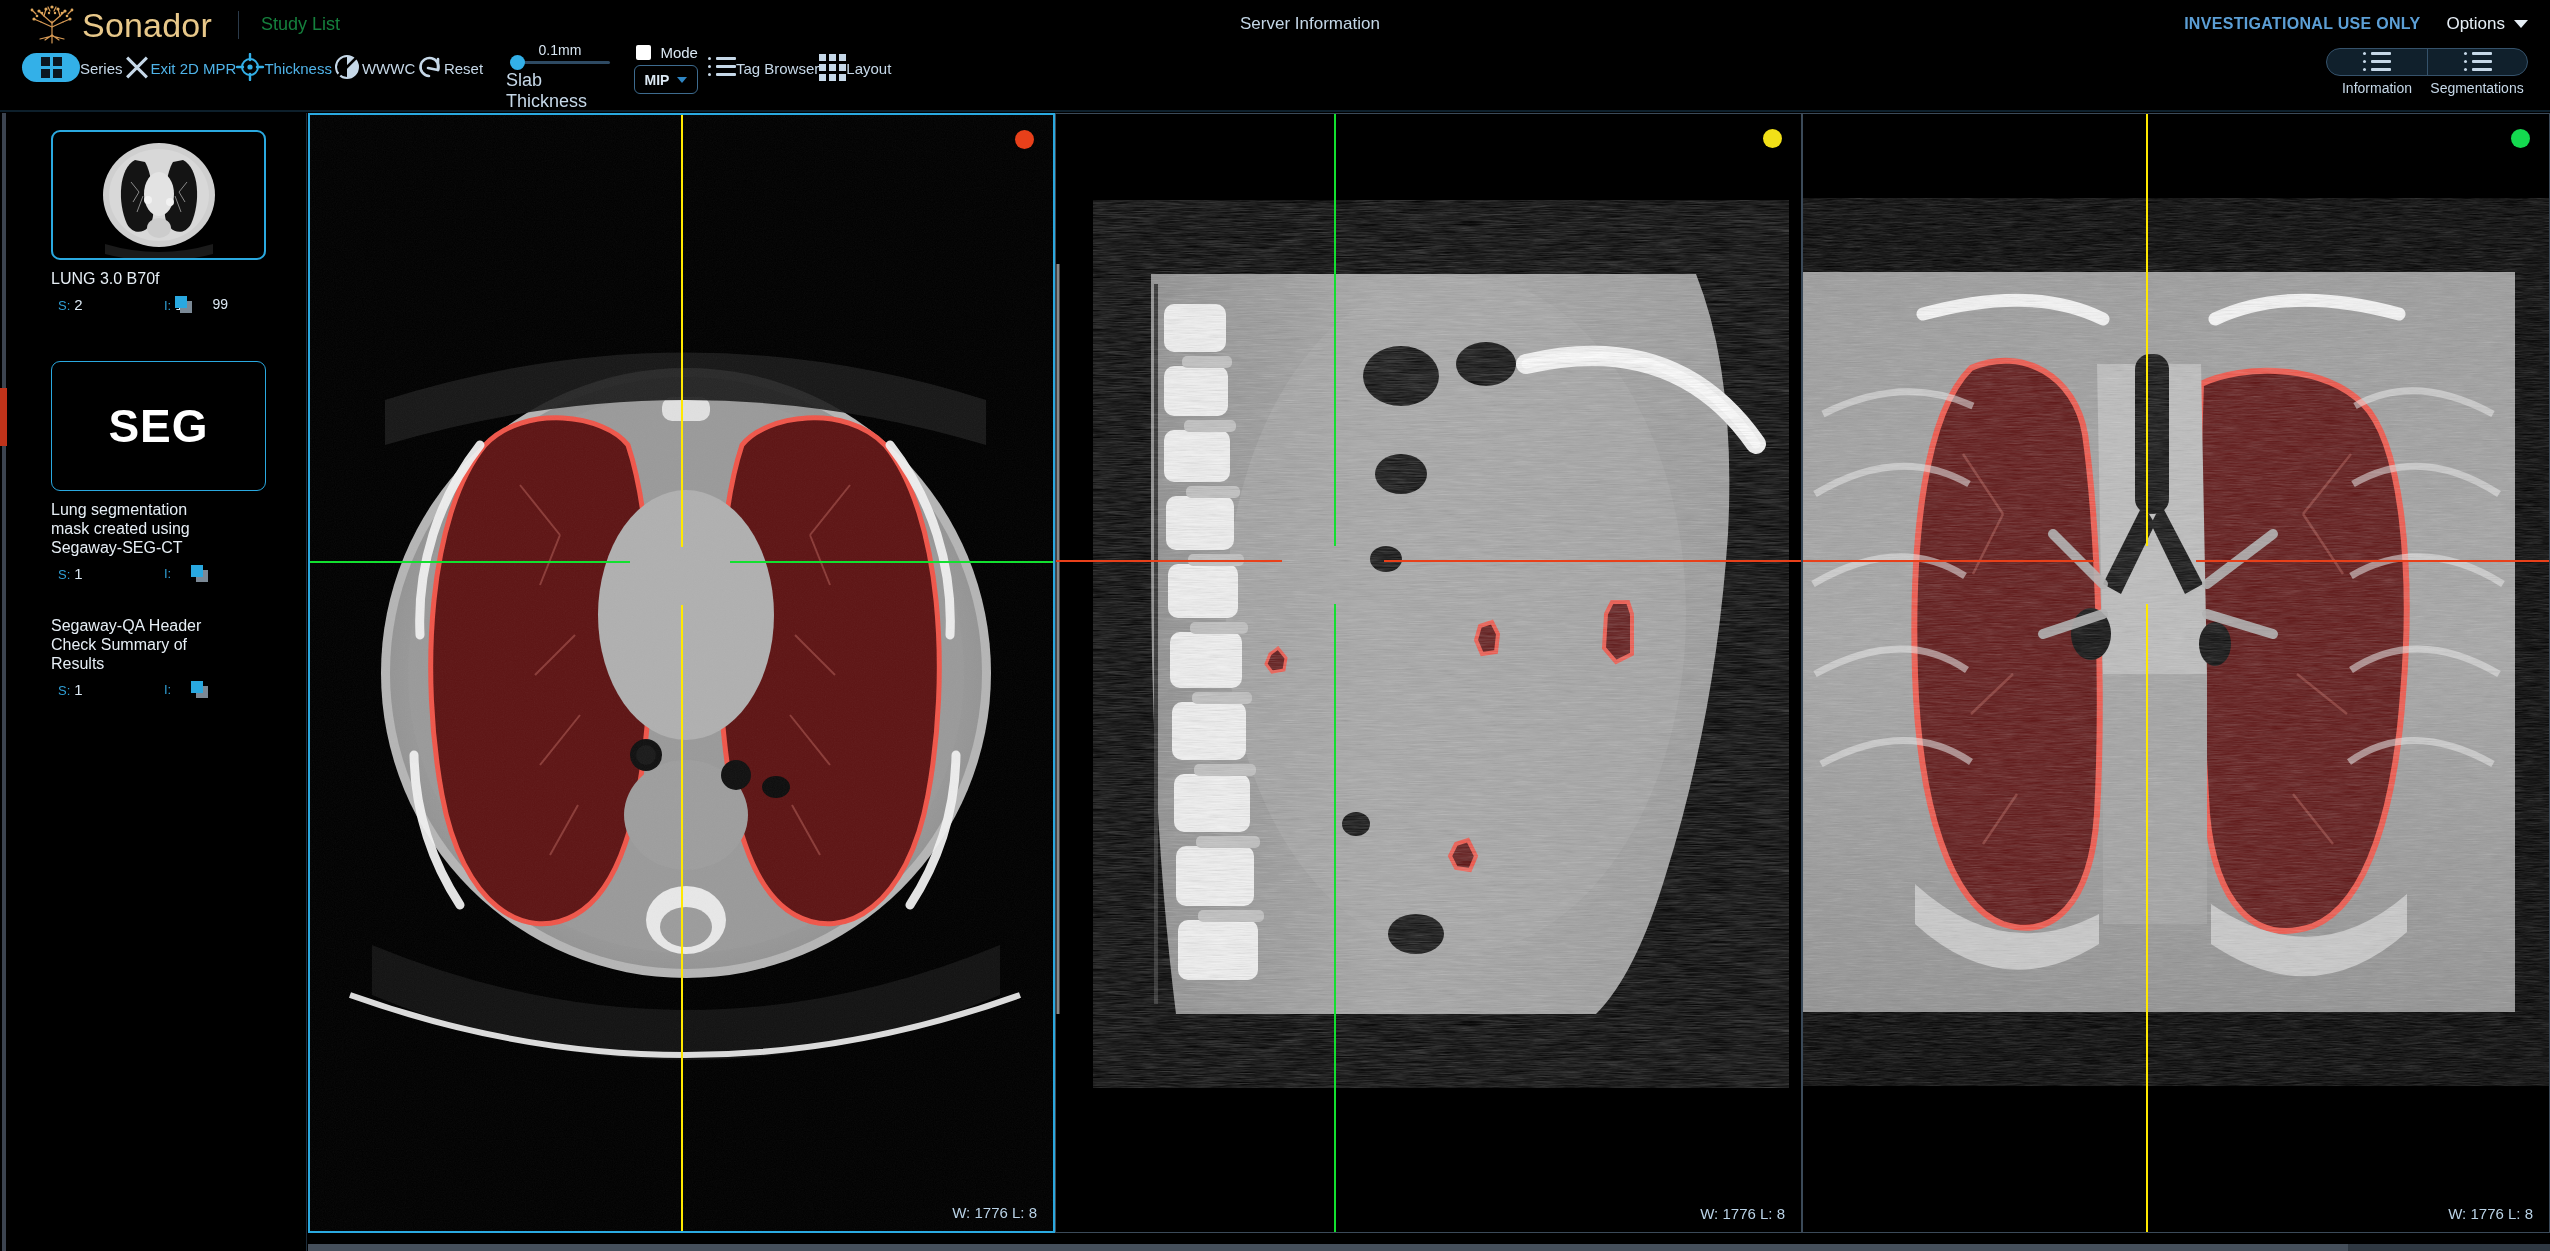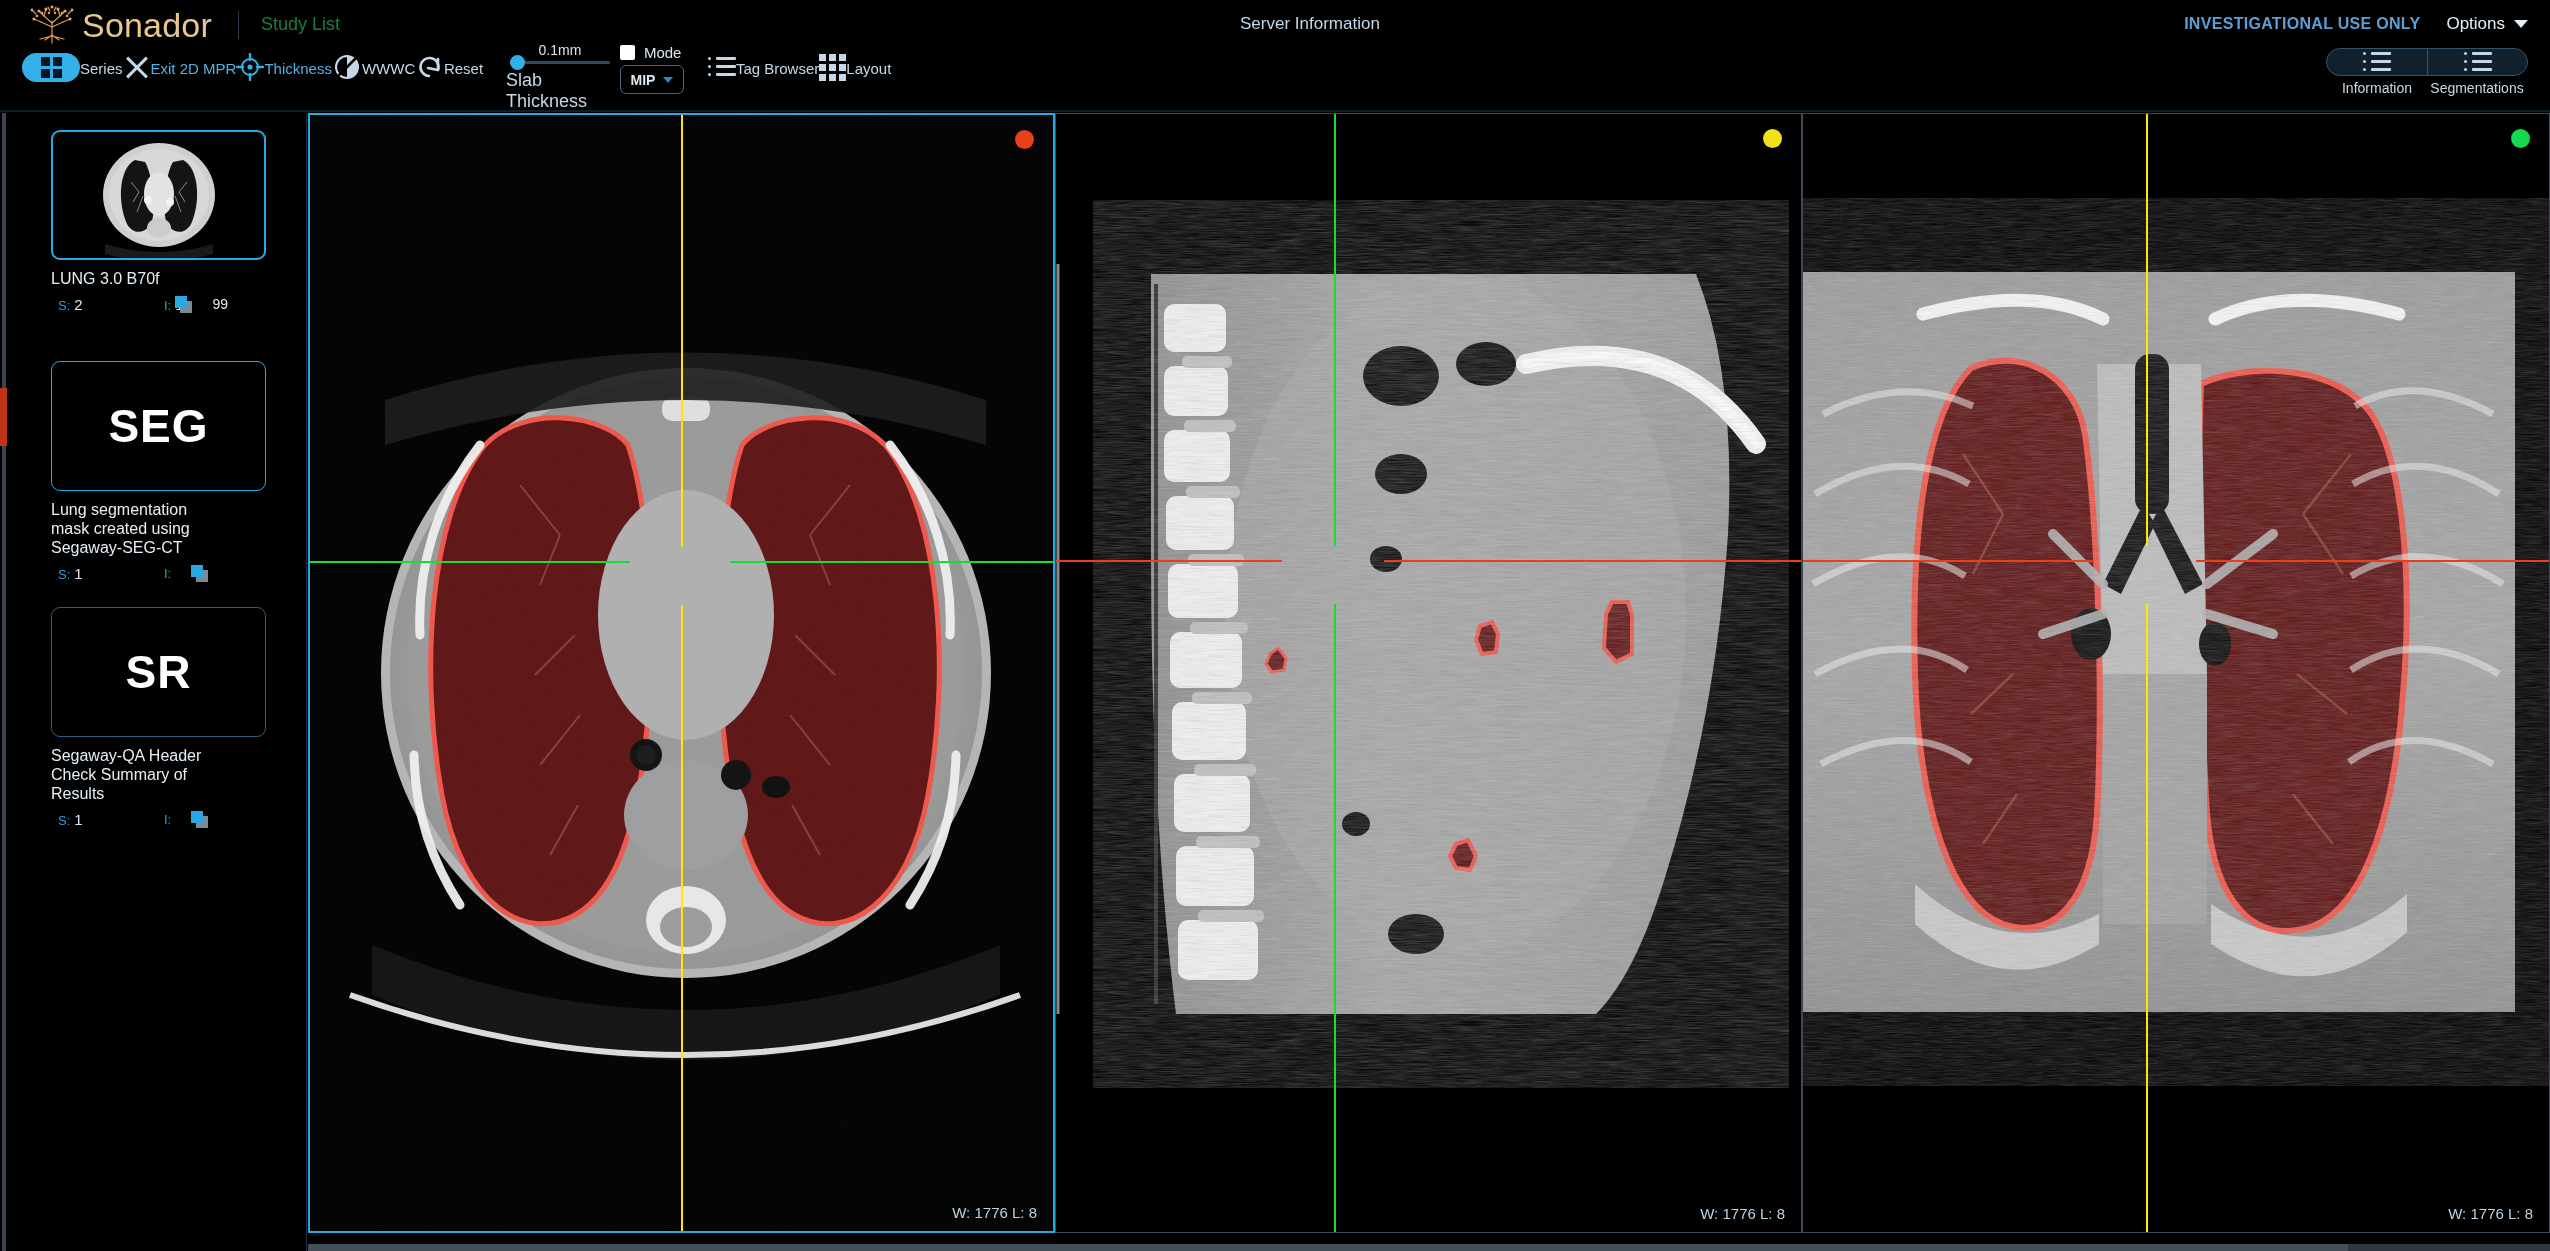--- a/index.html
+++ b/index.html
@@ -86,21 +86,21 @@
     width: 100px; height: 3px; background: #2e4a63; border-radius: 2px;
     position: relative; margin-bottom: 6px;
   }
   .slider-knob {
     position: absolute; left: 0px; top: -6px; width: 15px; height: 15px;
     border-radius: 50%; background: #33b0e8;
   }
   .slab .tlabel { font-size: 18px; color: #c6d8e8; }
 
   .modegrp {
-    display: flex; flex-direction: column; align-items: flex-start; width: 78px;
+    display: flex; flex-direction: column; align-items: flex-end; width: 78px;
     padding-top: 2px; margin-left: 6px;
   }
   .moderow { display: flex; align-items: center; gap: 9px; margin-bottom: 4px; }
   .chk { width: 15px; height: 15px; background: #fff; border-radius: 2px; }
   .modetxt { font-size: 15px; color: #dbe8f3; }
   .mipsel {
     border: 1px solid #3d6b8f; border-radius: 6px; height: 29px; width: 64px;
     display: flex; align-items: center; justify-content: center; gap: 8px;
     color: #dbe8f3; font-size: 14px; font-weight: bold;
   }
@@ -462,23 +462,20 @@
           <span class="stack-ic">
               <b class="back"></b>
               <b class="front"></b>
             </span>
           <span class="cnt-num"></span>
         </span>
       </div>
     </div>
 
     <div class="thumb-card" style="top:494px">
-      <div class="thumb-box outdim">
-        <span class="mod-text">SR</span>
-      </div>
       <div class="thumb-title">Segaway-QA Header Check Summary of Results</div>
       <div class="thumb-meta">
         <span class="meta-s">
           <span class="k">S:</span>
           <span>1</span>
         </span>
         <span class="meta-i">
           <span class="k">I:</span>
           <span></span>
         </span>

